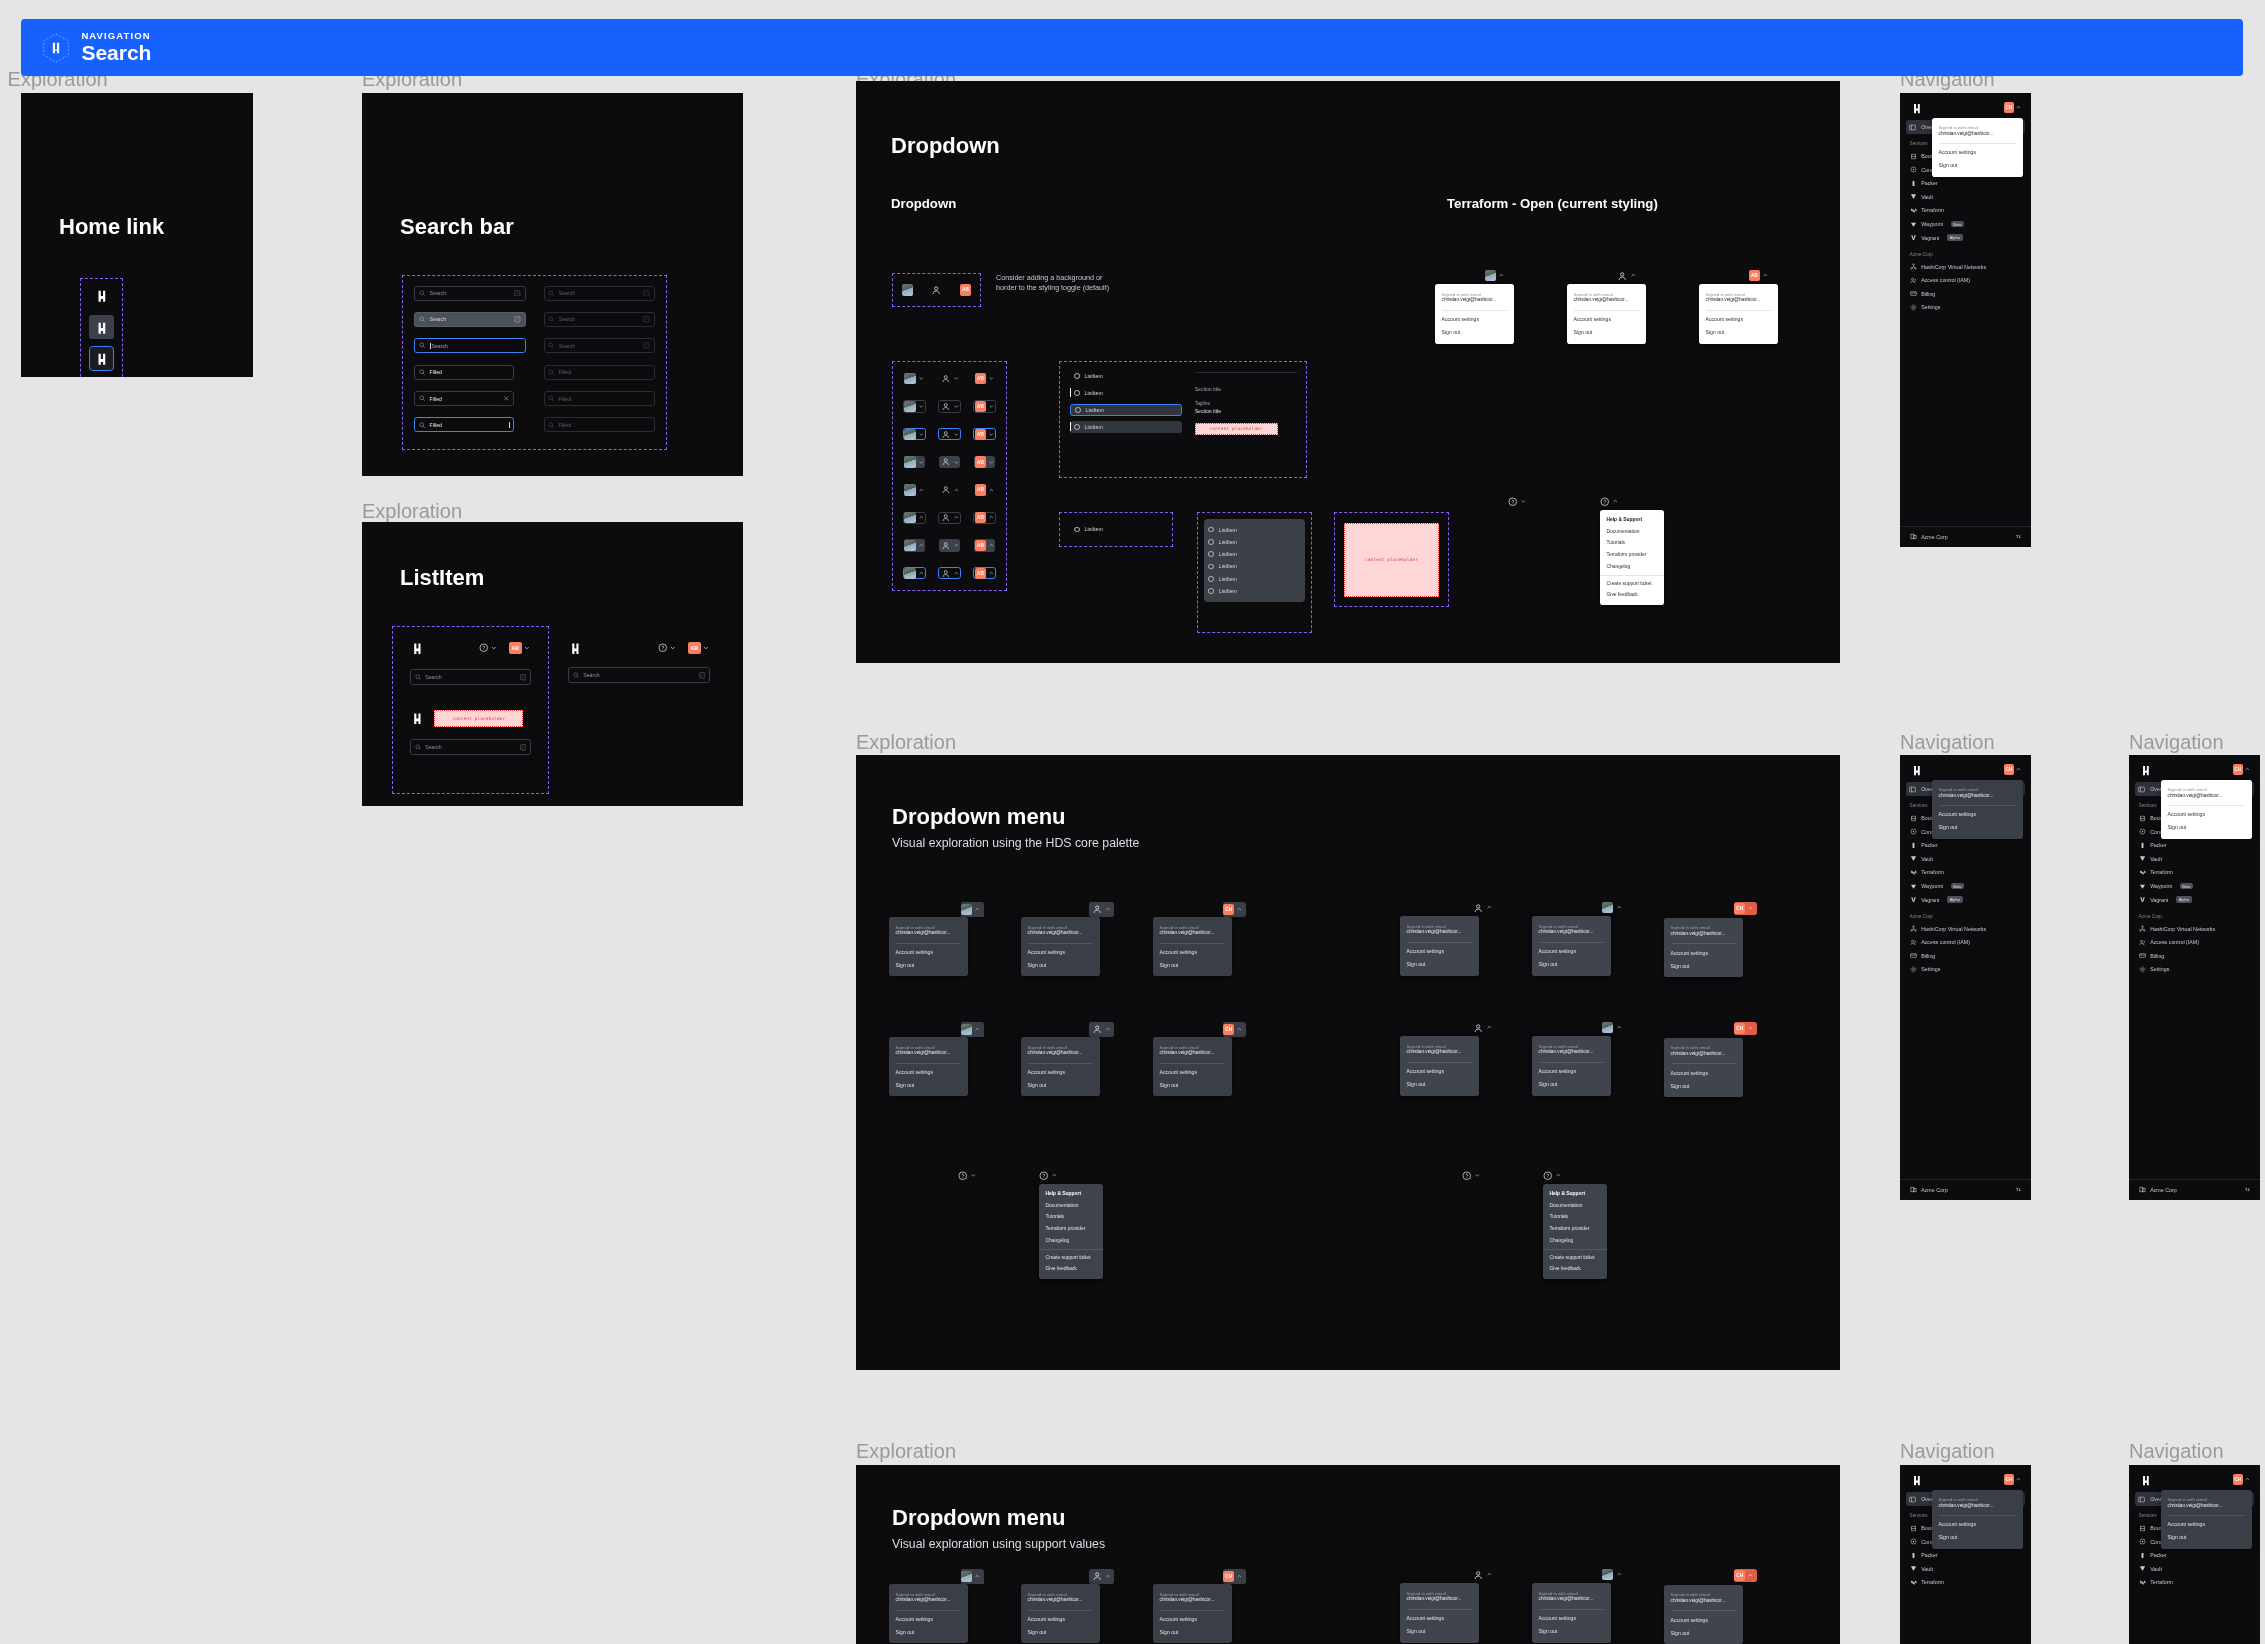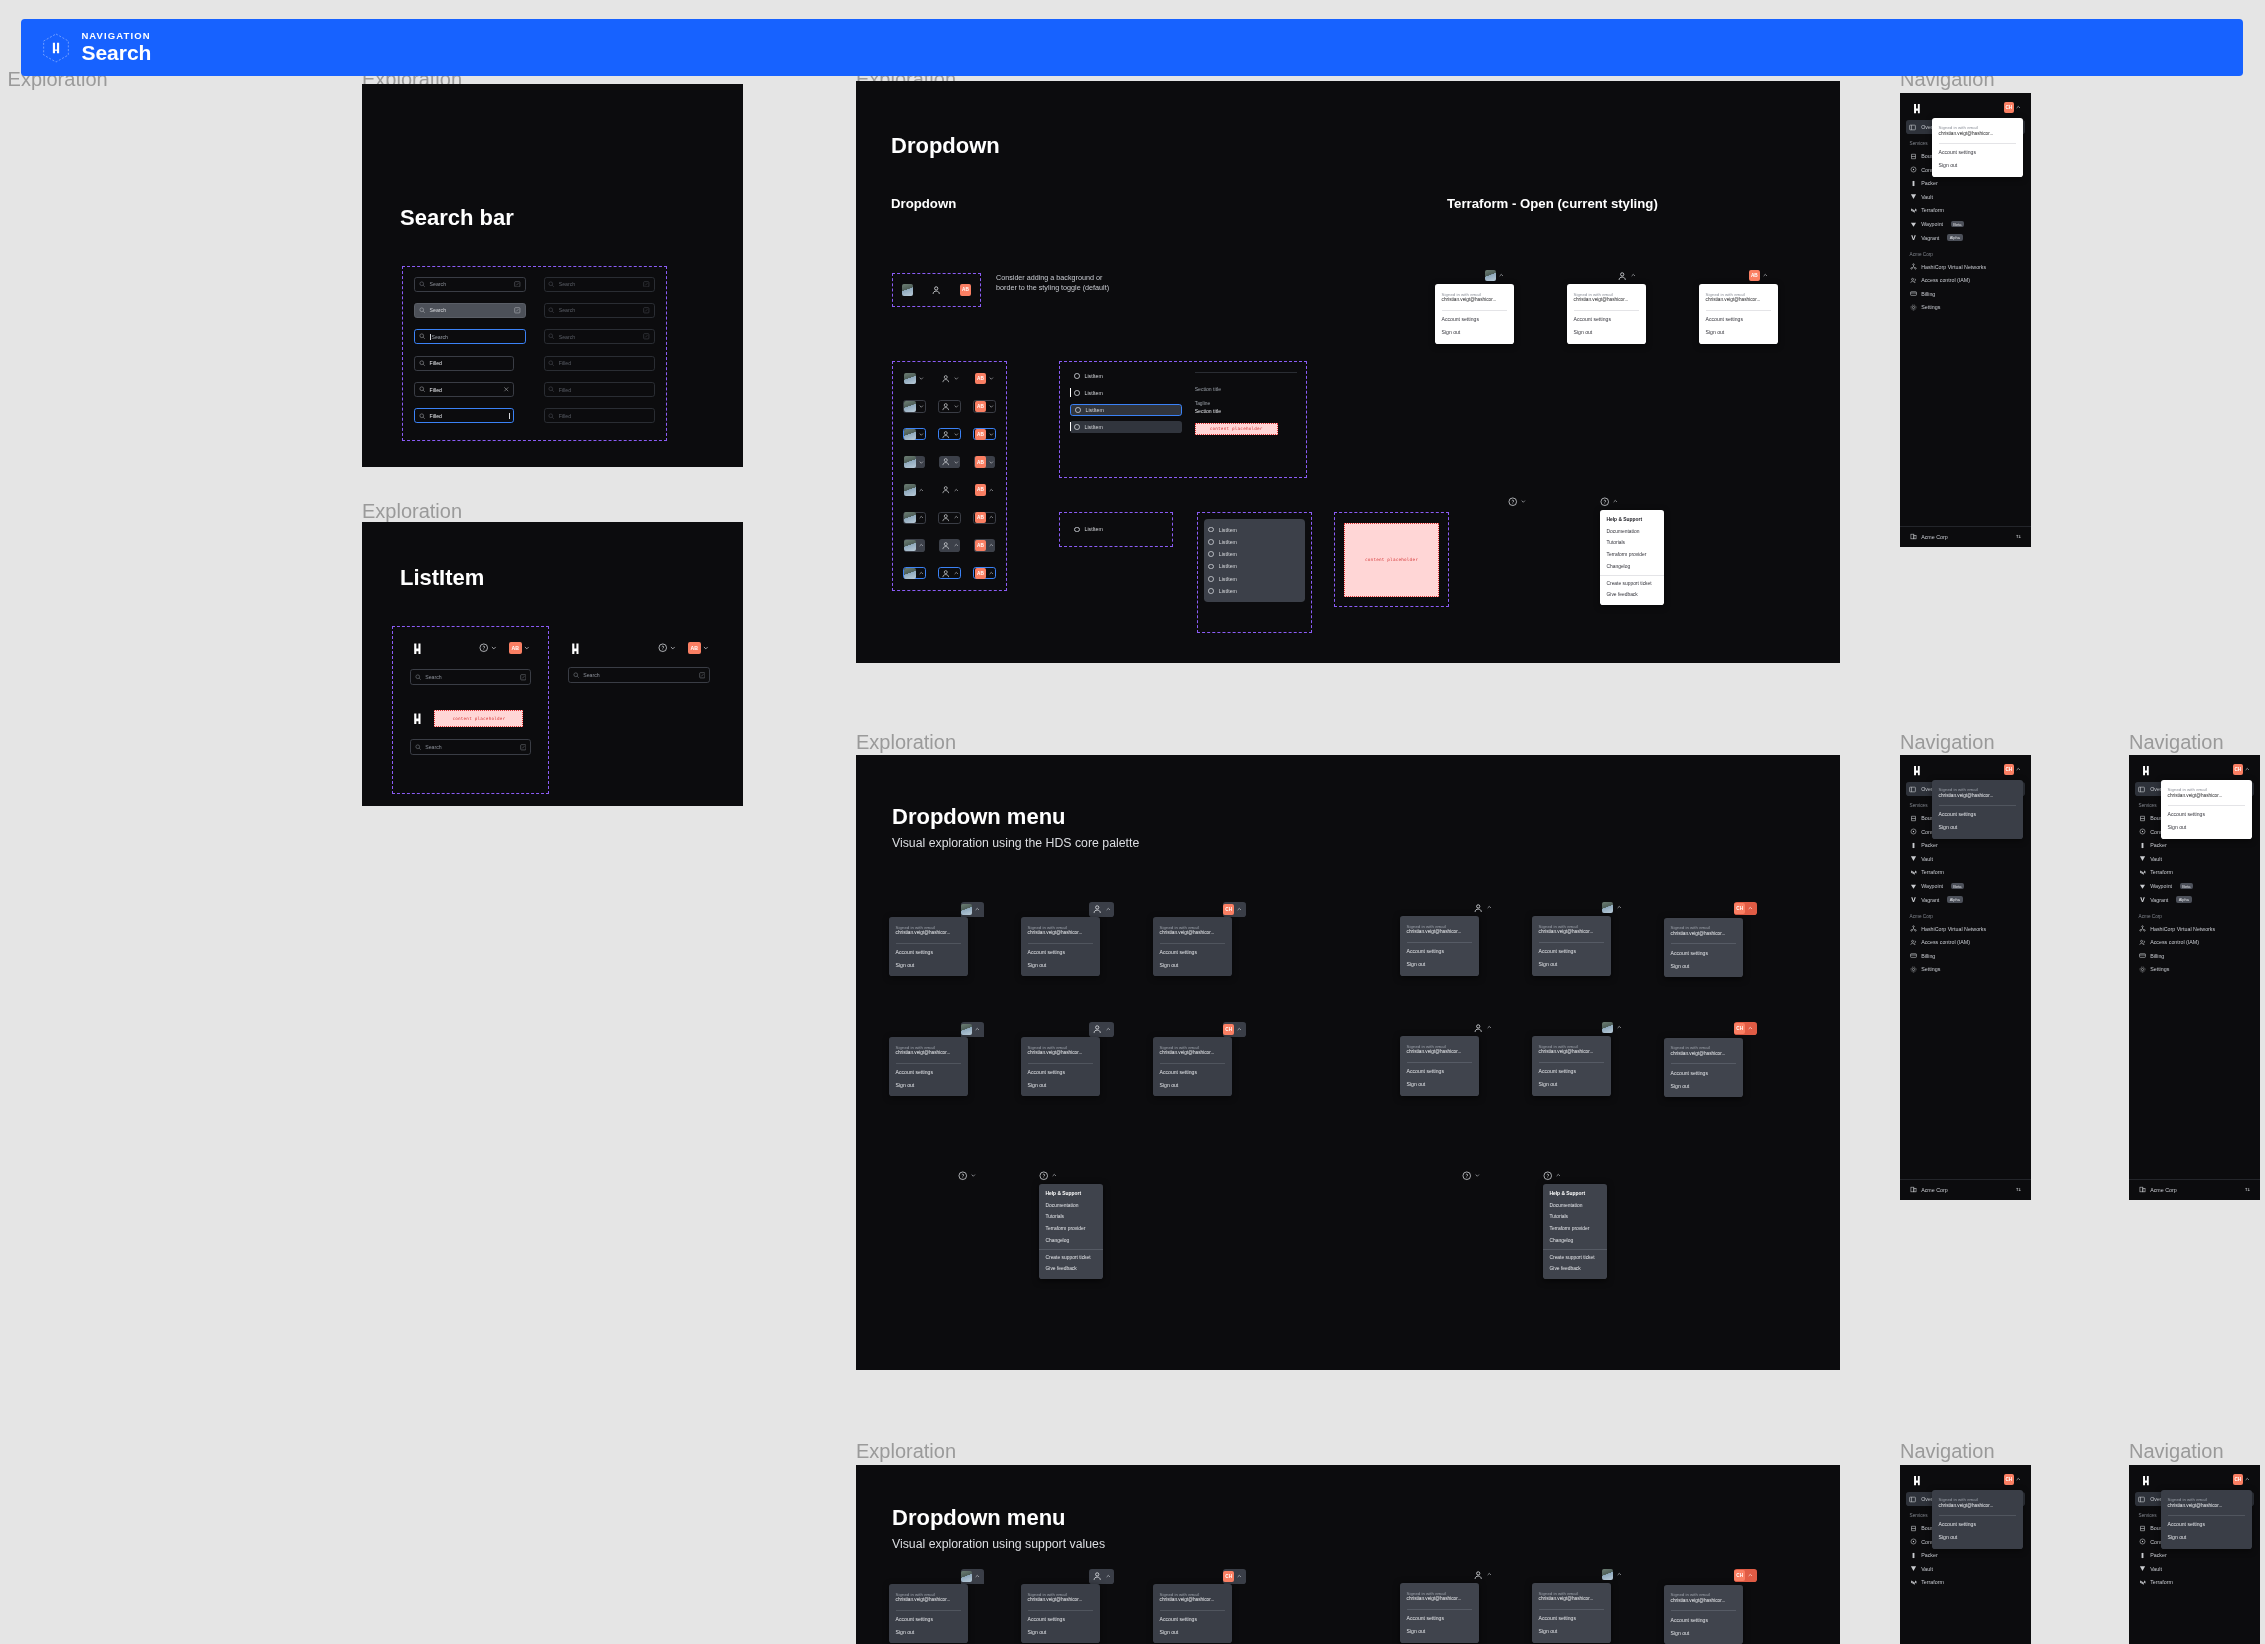--- a/index.html
+++ b/index.html
@@ -196,22 +196,44 @@
   <div class="sec-label" style="left:856px; top:68px;">Exploration</div>
   <div class="sec-label" style="left:1900px;top:68px;">Navigation</div>
   <div class="sec-label" style="left:362px; top:500px;">Exploration</div>
   <div class="sec-label" style="left:856px; top:731px;">Exploration</div>
   <div class="sec-label" style="left:1900px;top:731px;">Navigation</div>
   <div class="sec-label" style="left:2129px;top:731px;">Navigation</div>
   <div class="sec-label" style="left:856px; top:1440px;">Exploration</div>
   <div class="sec-label" style="left:1900px;top:1440px;">Navigation</div>
   <div class="sec-label" style="left:2129px;top:1440px;">Navigation</div>
 
-
-  <div class="frame" style="left:362px; top:84px; width:381px; height:383px;">
+  <div class="frame" style="left:21px; top:93px; width:232px; height:284px;">
+    <div class="frame-title" style="position:absolute;left:38px;top:121px;font-size:22px;">Home link</div>
+    <div class="dashed" style="position:absolute;left:59px;top:185px;width:43px;height:144px;padding:4.7px;display:flex;flex-direction:column;align-items:center;gap:6.6px;">
+      <span style="width:24.6px;height:24.6px;display:flex;align-items:center;justify-content:center;">
+        <svg viewBox="0 0 20 22" width="15" height="17">
+            <path d="M6 4.6h3.1v7h2.9v-7H15v14.8h-2.9v-3.9H9.1v3.9H6z" fill="#fff"></path>
+            <path d="M10 1.2 18 5.7v10.6L10 20.8 2 16.3V5.7Z" fill="none" stroke="#fff" stroke-width="1.4" opacity=".0"></path>
+          </svg>
+      </span>
+      <span style="width:24.6px;height:24.6px;background:#3c4049;border-radius:2.8px;display:flex;align-items:center;justify-content:center;">
+        <svg viewBox="0 0 20 22" width="15" height="17">
+            <path d="M6 4.6h3.1v7h2.9v-7H15v14.8h-2.9v-3.9H9.1v3.9H6z" fill="#fff"></path>
+          </svg>
+      </span>
+      <span style="width:24.6px;height:24.6px;background:#1b1d22;border:1.9px solid #3b82f6;border-radius:3.8px;display:flex;align-items:center;justify-content:center;">
+        <svg viewBox="0 0 20 22" width="15" height="17">
+            <path d="M6 4.6h3.1v7h2.9v-7H15v14.8h-2.9v-3.9H9.1v3.9H6z" fill="#fff"></path>
+          </svg>
+      </span>
+
+    </div>
+  </div>
+
+  <div class="frame" style="left:362px; top:93px; width:381px; height:383px;">
     <div class="frame-title" style="position:absolute;left:38px;top:121px;font-size:22px;">Search bar</div>
     <div class="dashed" style="position:absolute;left:40px;top:182px;width:265px;height:175px;padding:9.5px 11.4px;">
       <div style="display:grid;grid-template-columns:1fr 1fr;gap:11.4px 18px;">
 
         <div class="sfield">
           <span class="mini-ico">
               <svg viewBox="0 0 12 12">
                 <circle cx="5" cy="5" r="3.4" fill="none" stroke="#8c9099" stroke-width="1.1"></circle>
                 <path d="M7.6 7.6 10.5 10.5" stroke="#8c9099" stroke-width="1.1"></path>
               </svg>

